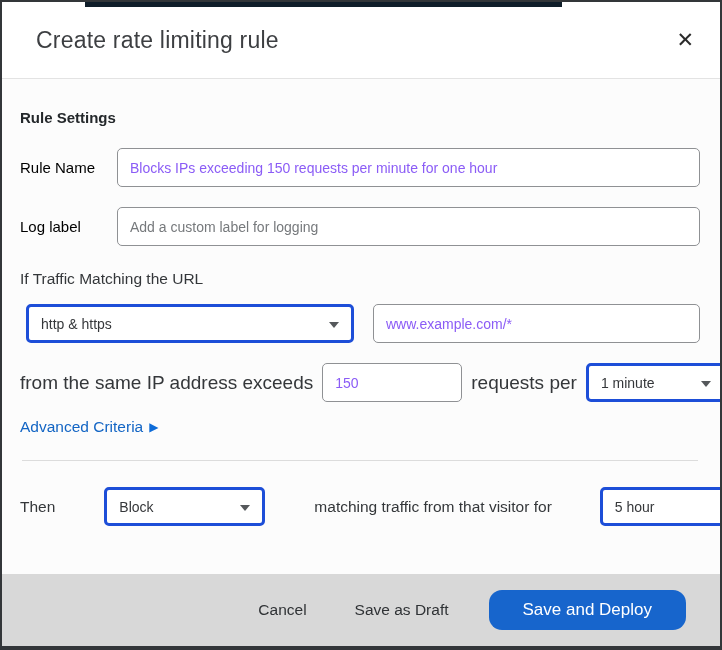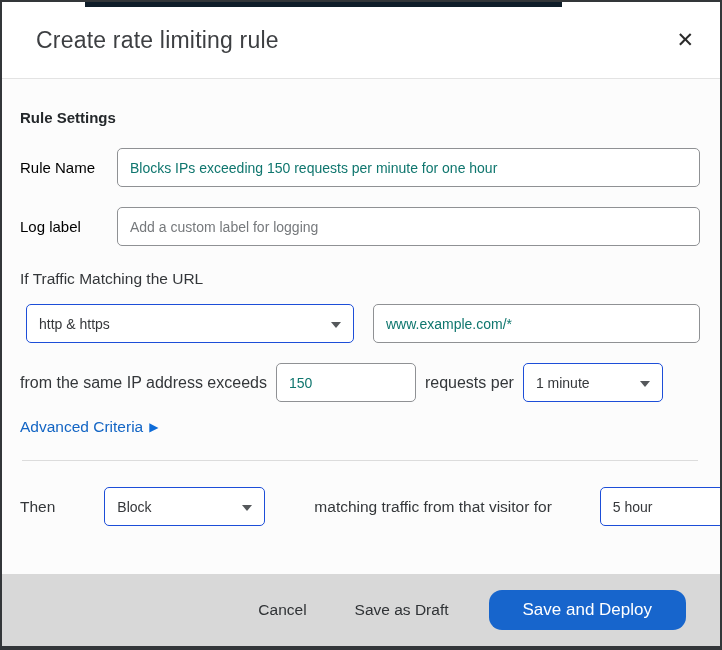--- a/index.html
+++ b/index.html
@@ -78,36 +78,36 @@
     font-size: 15px;
     color: #000000;
   }
   .text-input {
     height: 39px;
     border: 1px solid #8f9194;
     border-radius: 5px;
     background: #ffffff;
     font-family: "Liberation Sans", "DejaVu Sans", sans-serif;
     font-size: 14px;
-    color: #0f766e;
+    color: #8b5cf6;
     padding: 0 12px;
     outline: none;
   }
   .text-input::placeholder { color: #76797c; opacity: 1; }
   .grow { flex: 1 1 auto; min-width: 0; }
   .condition-heading {
     font-size: 15.5px;
     color: #34373a;
     margin: 24px 0 16px 0;
   }
   
   .select {
     position: relative;
     height: 39px;
-    border: 1px solid #1d4ed8;
+    border: 3px solid #1d4ed8;
     border-radius: 5px;
     background: #ffffff;
     display: flex;
     align-items: center;
     padding: 0 30px 0 12px;
     font-size: 14px;
     color: #35373a;
     cursor: pointer;
     flex: 0 0 auto;
   }
@@ -123,21 +123,21 @@
   }
   .scheme-row { margin: 0 0 20px 6px; display: flex; align-items: center; }
   .scheme-row .select { width: 328px; }
   .scheme-row .gap { width: 19px; flex: 0 0 auto; }
   .threshold-row {
     display: flex;
     align-items: center;
     margin-bottom: 16px;
     white-space: nowrap;
   }
-  .threshold-row .inline-text { font-size: 16px; color: #34373a; }
+  .threshold-row .inline-text { font-size: 19px; color: #34373a; }
   .threshold-row .count-input { width: 140px; margin: 0 9px; flex: 0 0 auto; }
   .threshold-row .period-select { width: 140px; margin-left: 9px; }
   .adv-link {
     display: inline-flex;
     align-items: center;
     gap: 6px;
     font-size: 15.5px;
     color: #1365c4;
     text-decoration: none;
     cursor: pointer;

